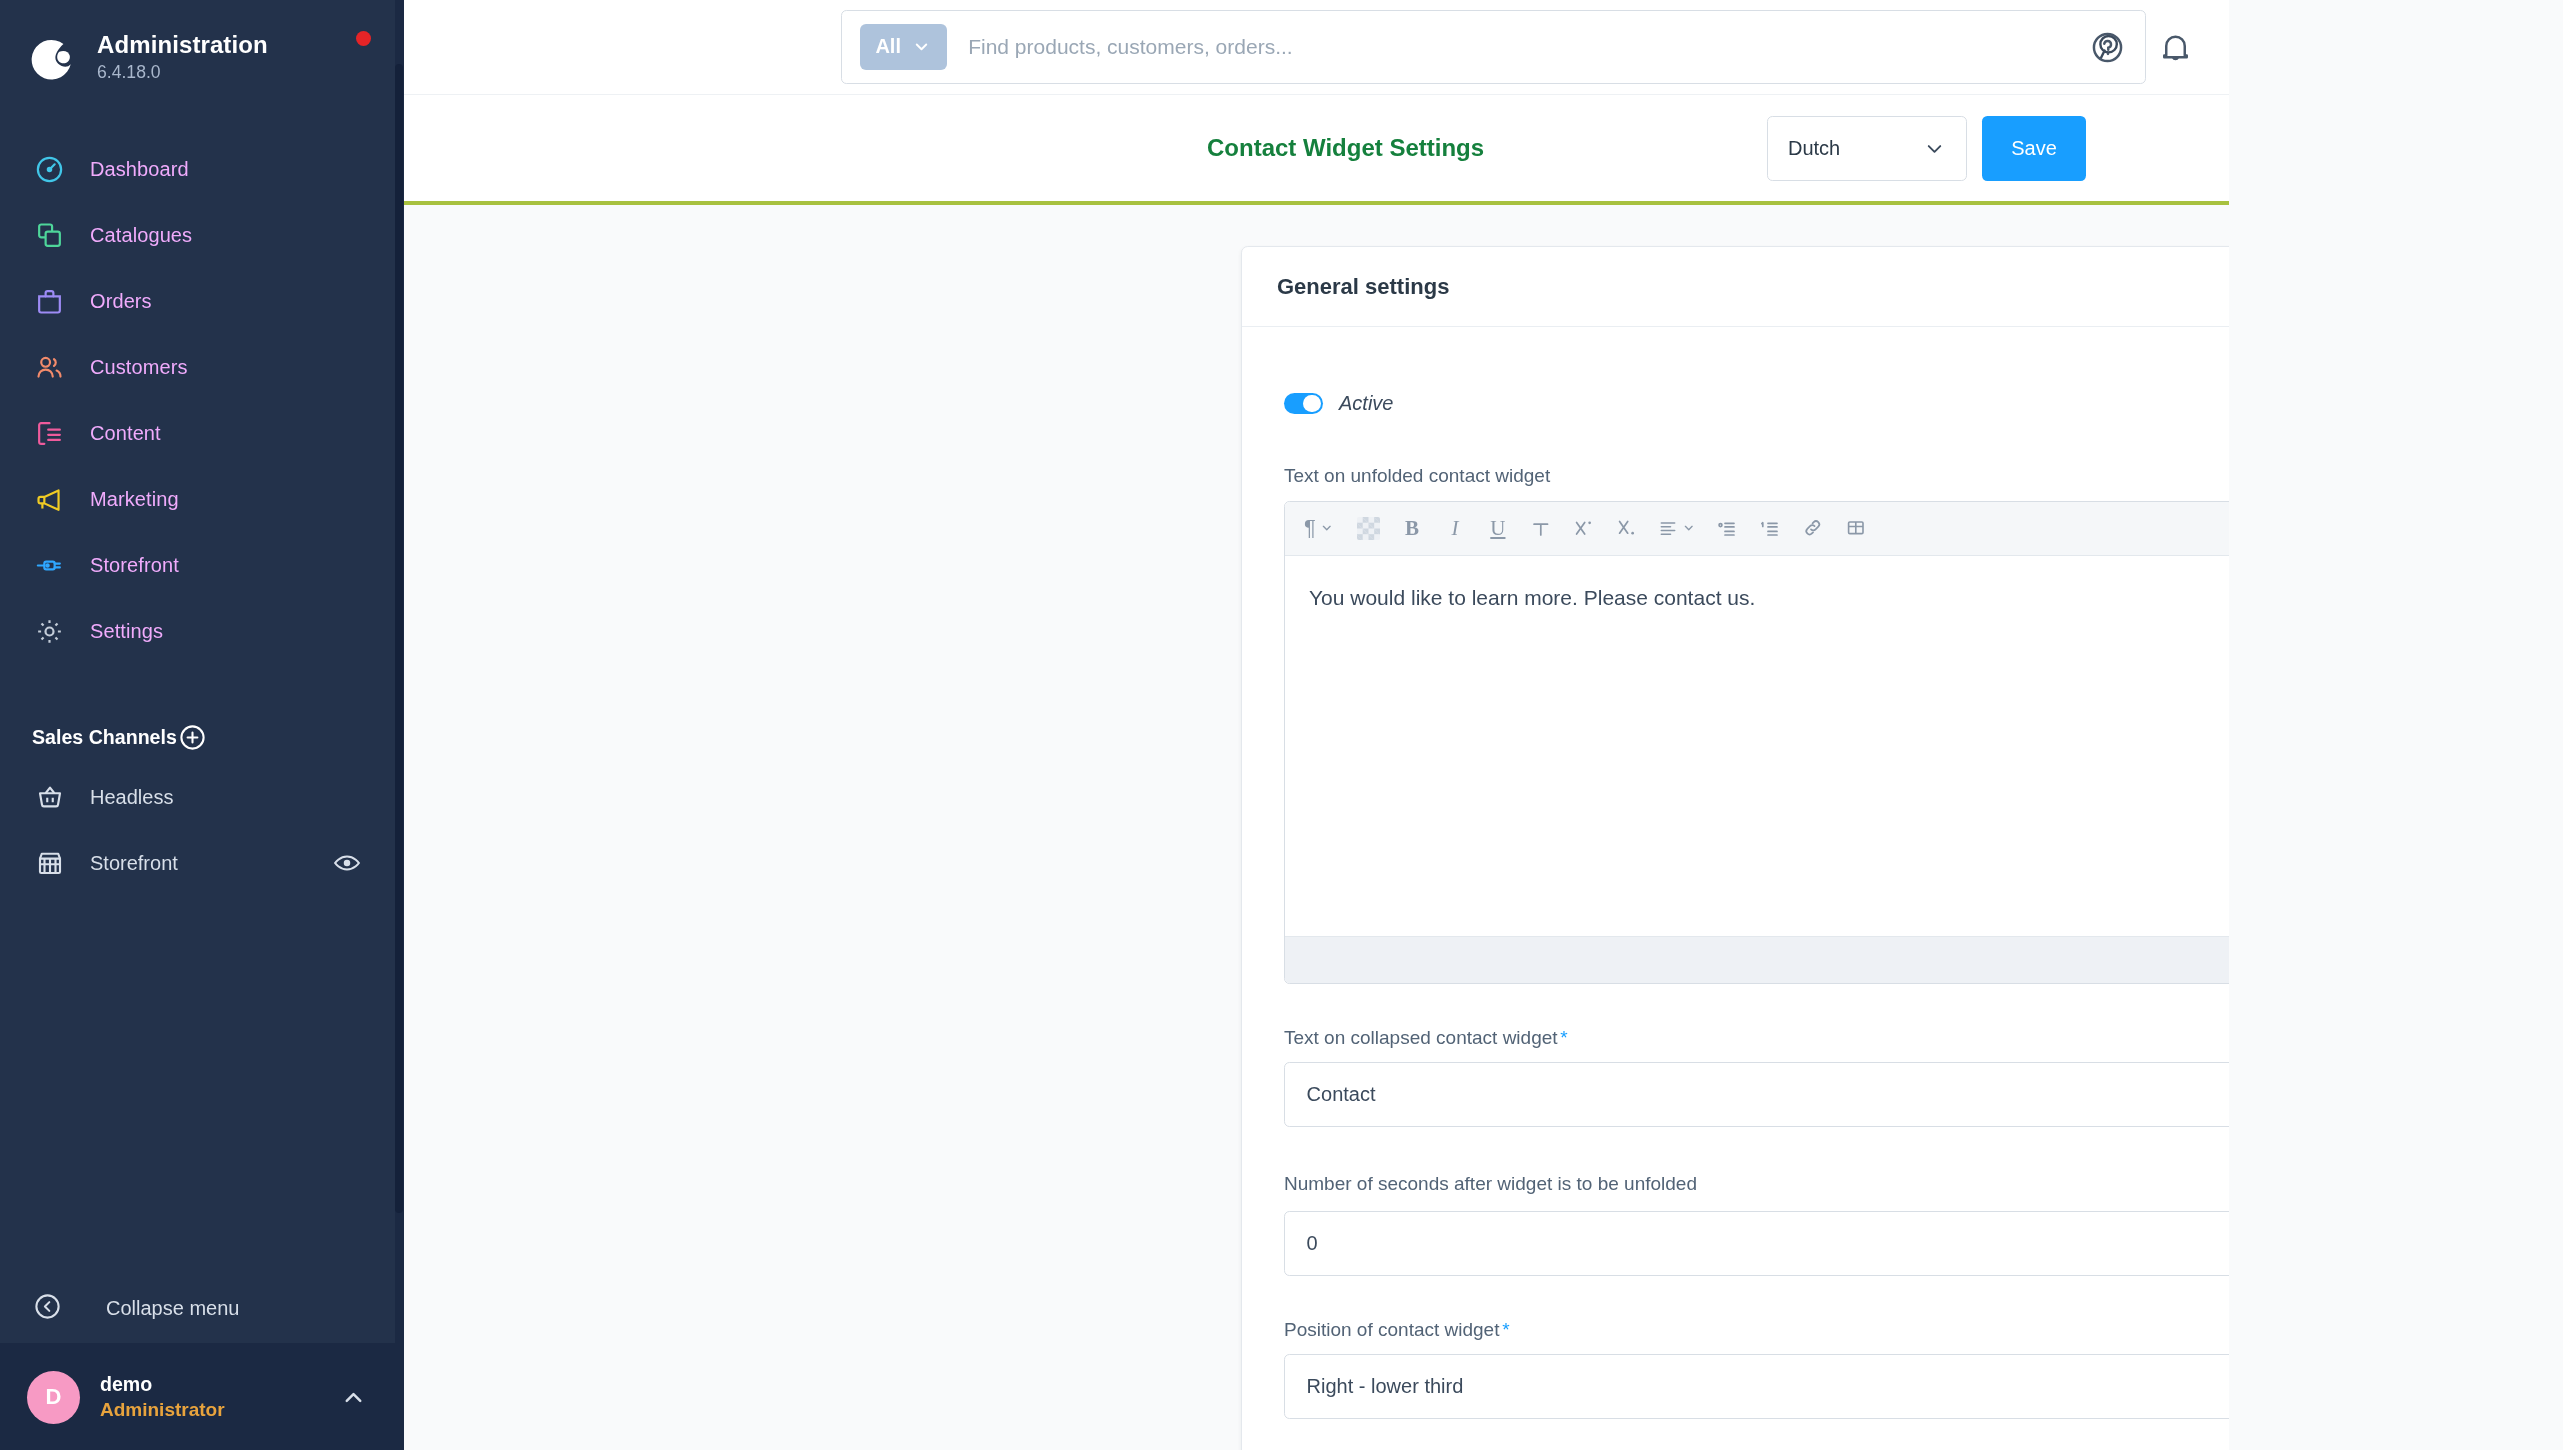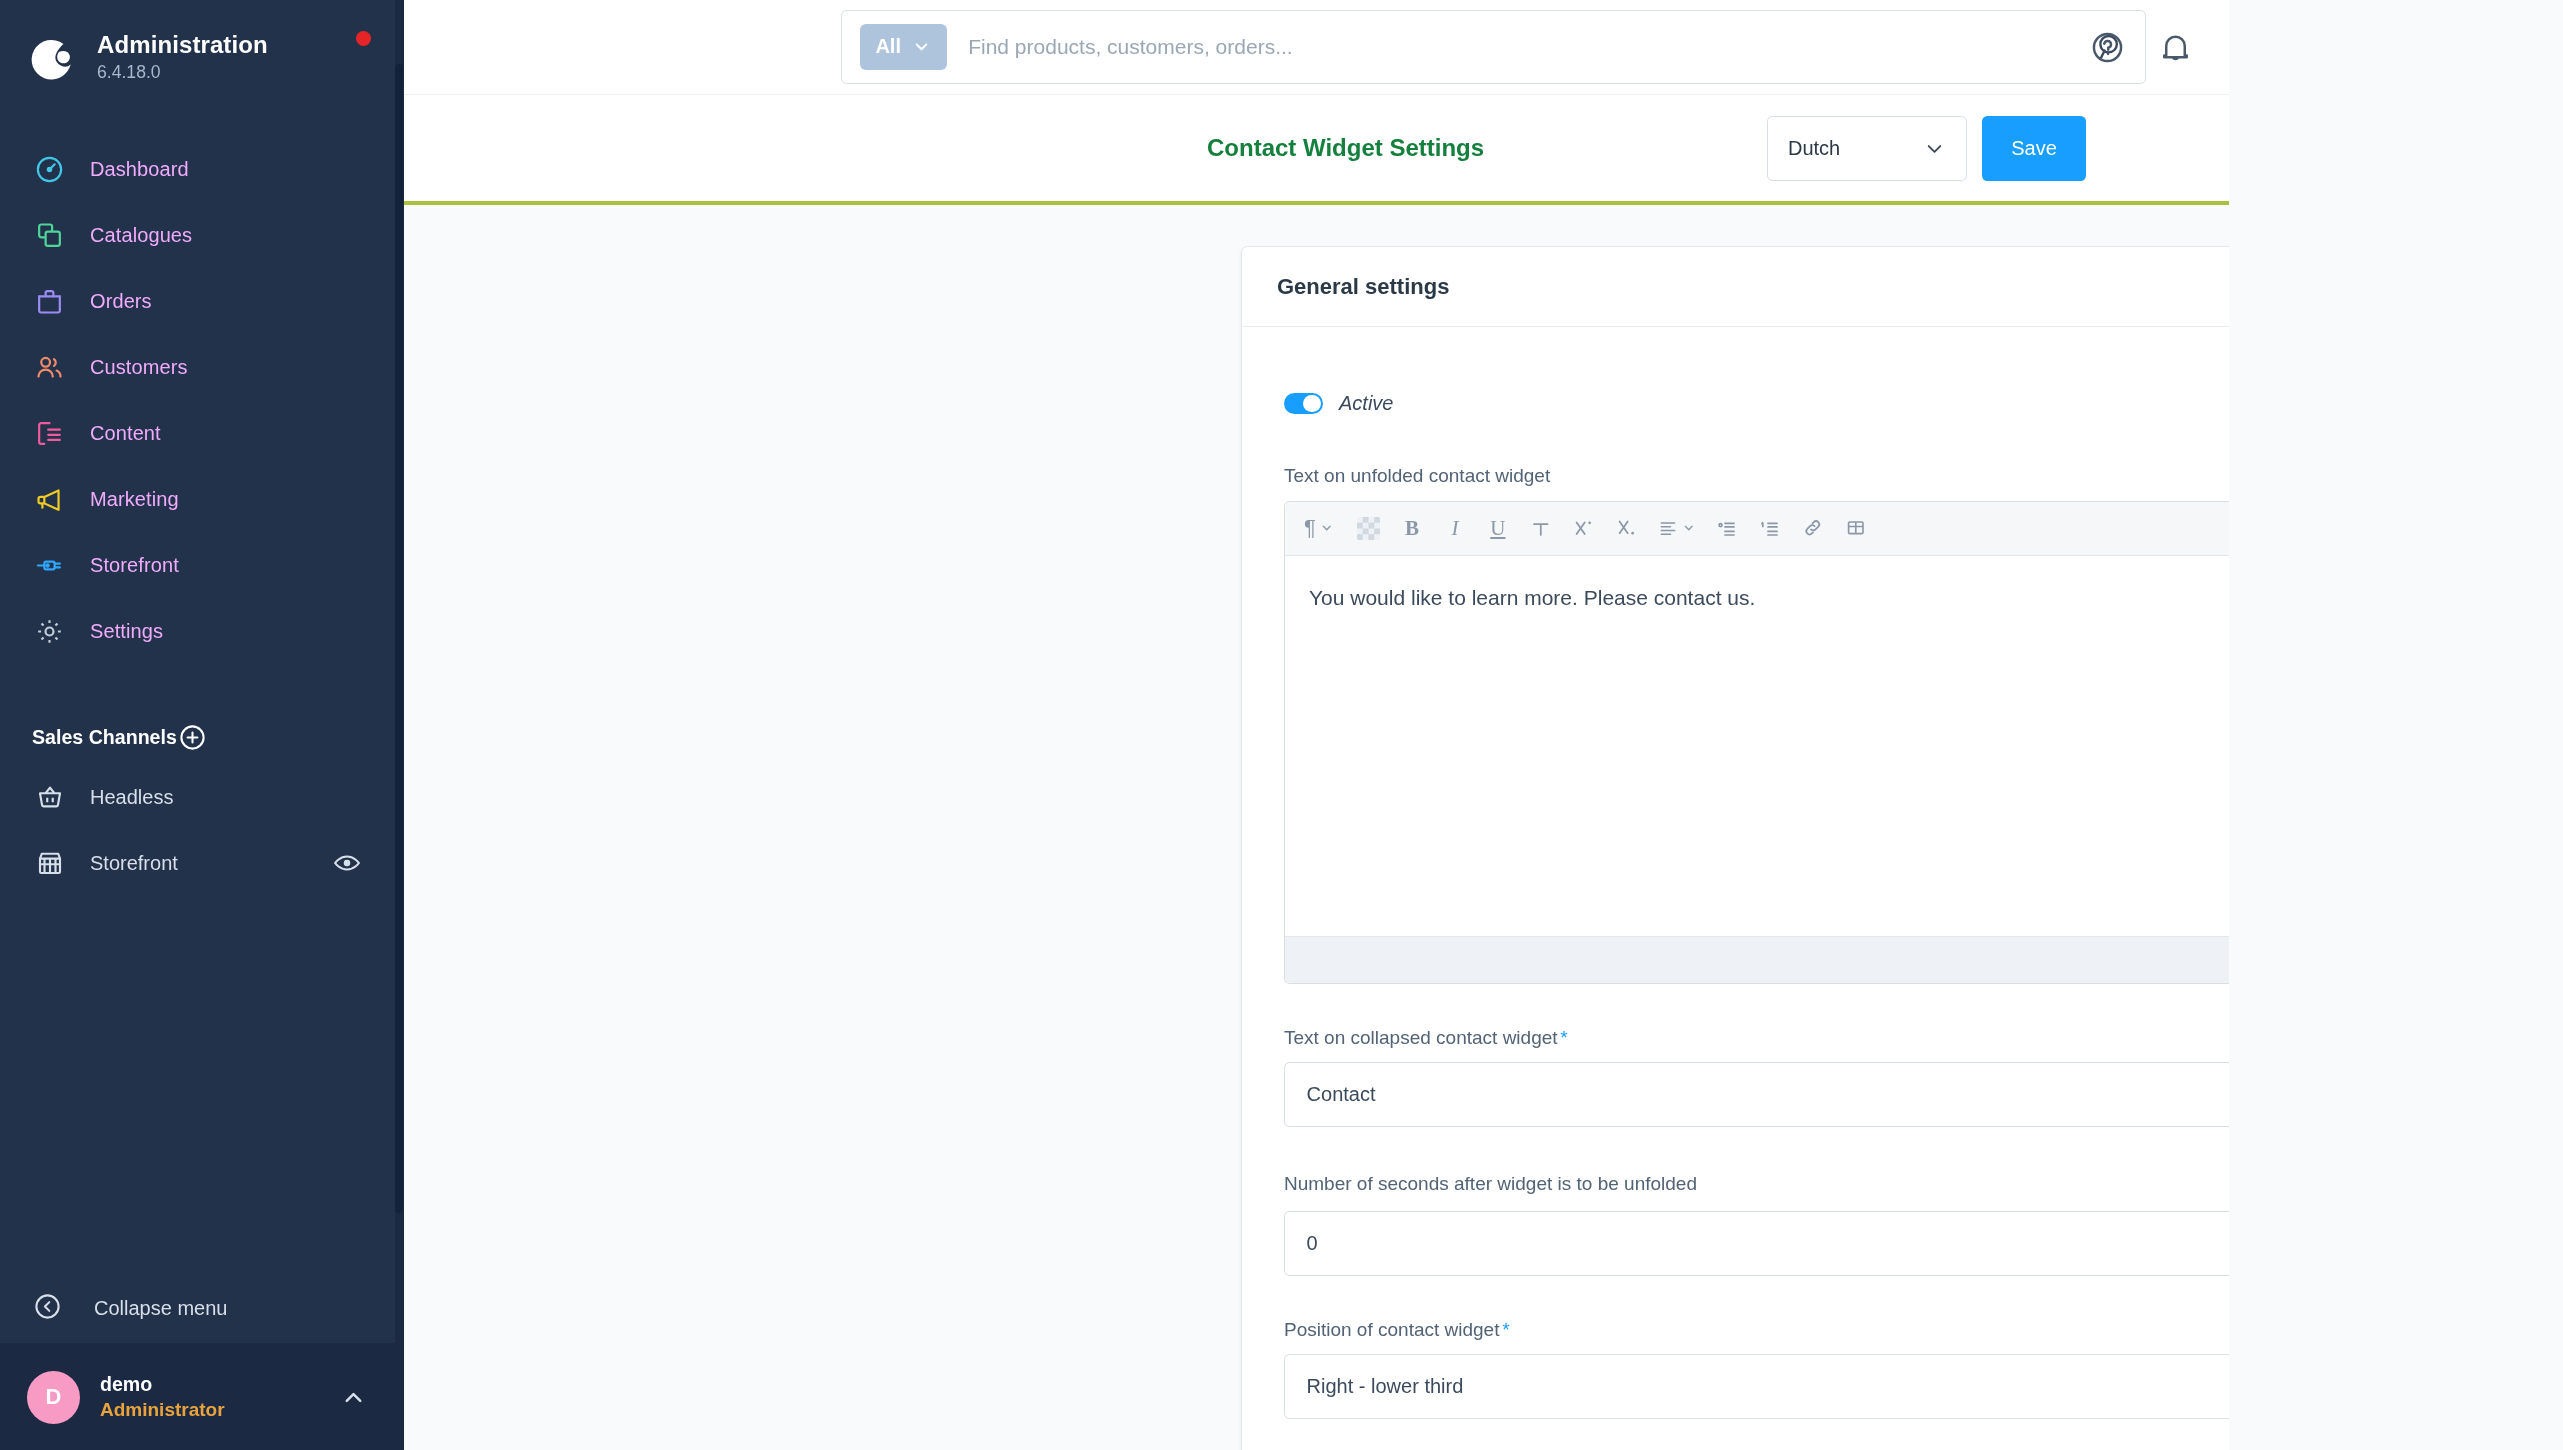--- a/index.html
+++ b/index.html
@@ -64,21 +64,21 @@
     height: 66px; padding: 0 42px 0 32px; cursor: pointer;
   }
   .channel-item .ico { width: 35px; height: 35px; flex: 0 0 35px;
     display: flex; align-items: center; justify-content: center; }
   .channel-label { color: #d8dfe9; font-size: 20px; flex: 1; }
   .channel-eye { width: 30px; height: 30px; cursor: pointer; }
 
   .sidebar-spacer { flex: 1; }
 
   .collapse-row {
-    display: flex; align-items: center; gap: 27px;
+    display: flex; align-items: center; gap: 39px;
     height: 70px; padding-left: 32px; cursor: pointer;
   }
   .collapse-row .ico { width: 35px; height: 35px; flex: 0 0 35px; }
   .collapse-label { color: #d8dfe9; font-size: 20px; }
 
   .user-bar {
     height: 108px; background: #1b2943;
     display: flex; align-items: center; gap: 20px;
     padding: 0 37px 0 27px; cursor: pointer;
   }

